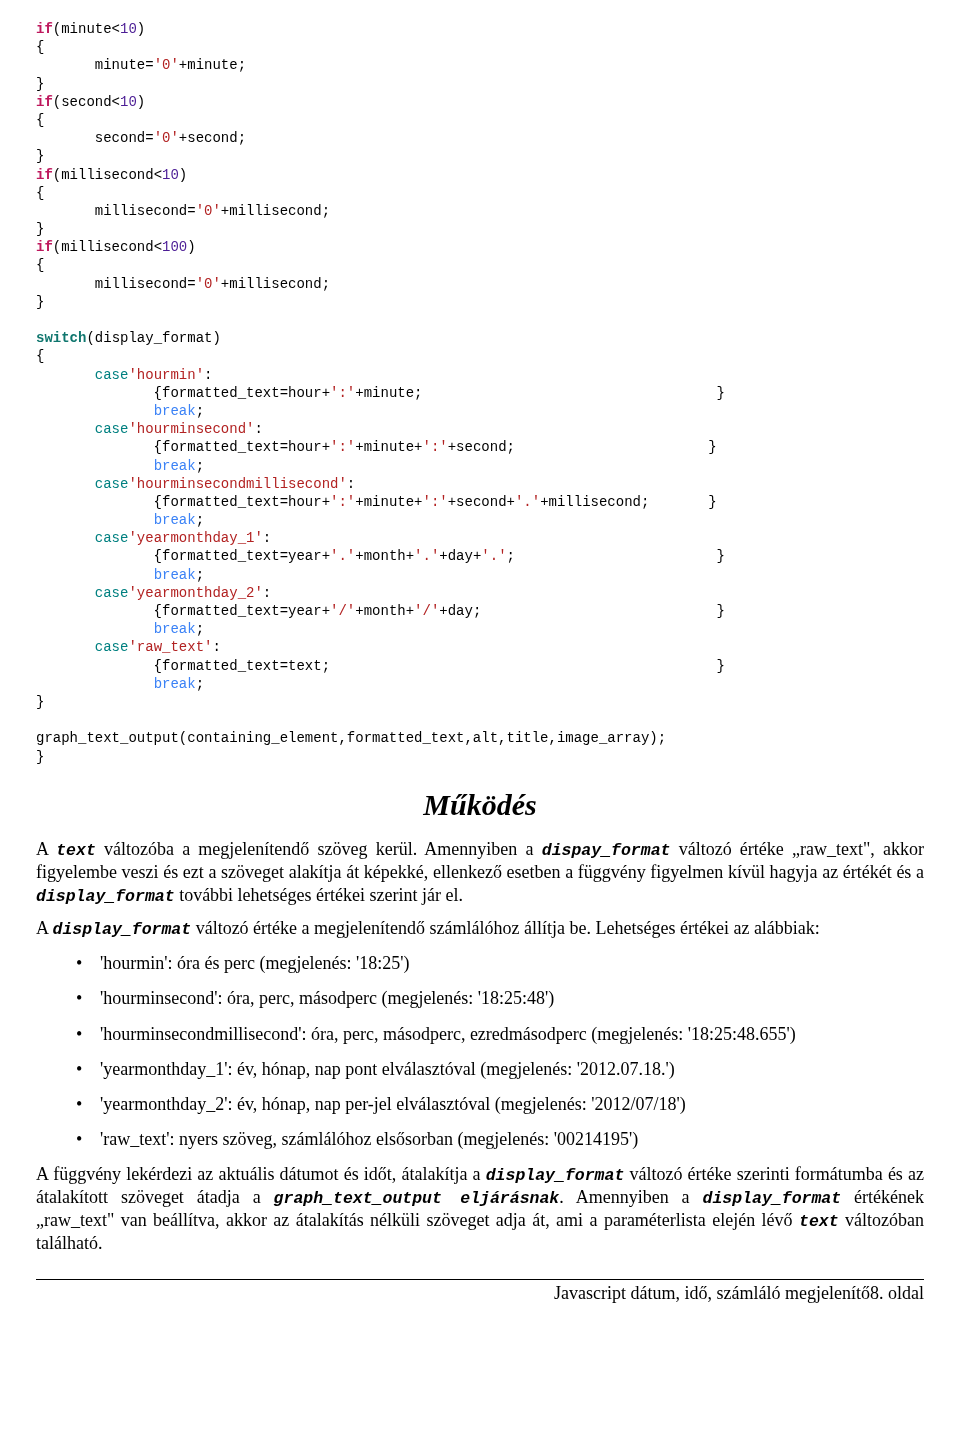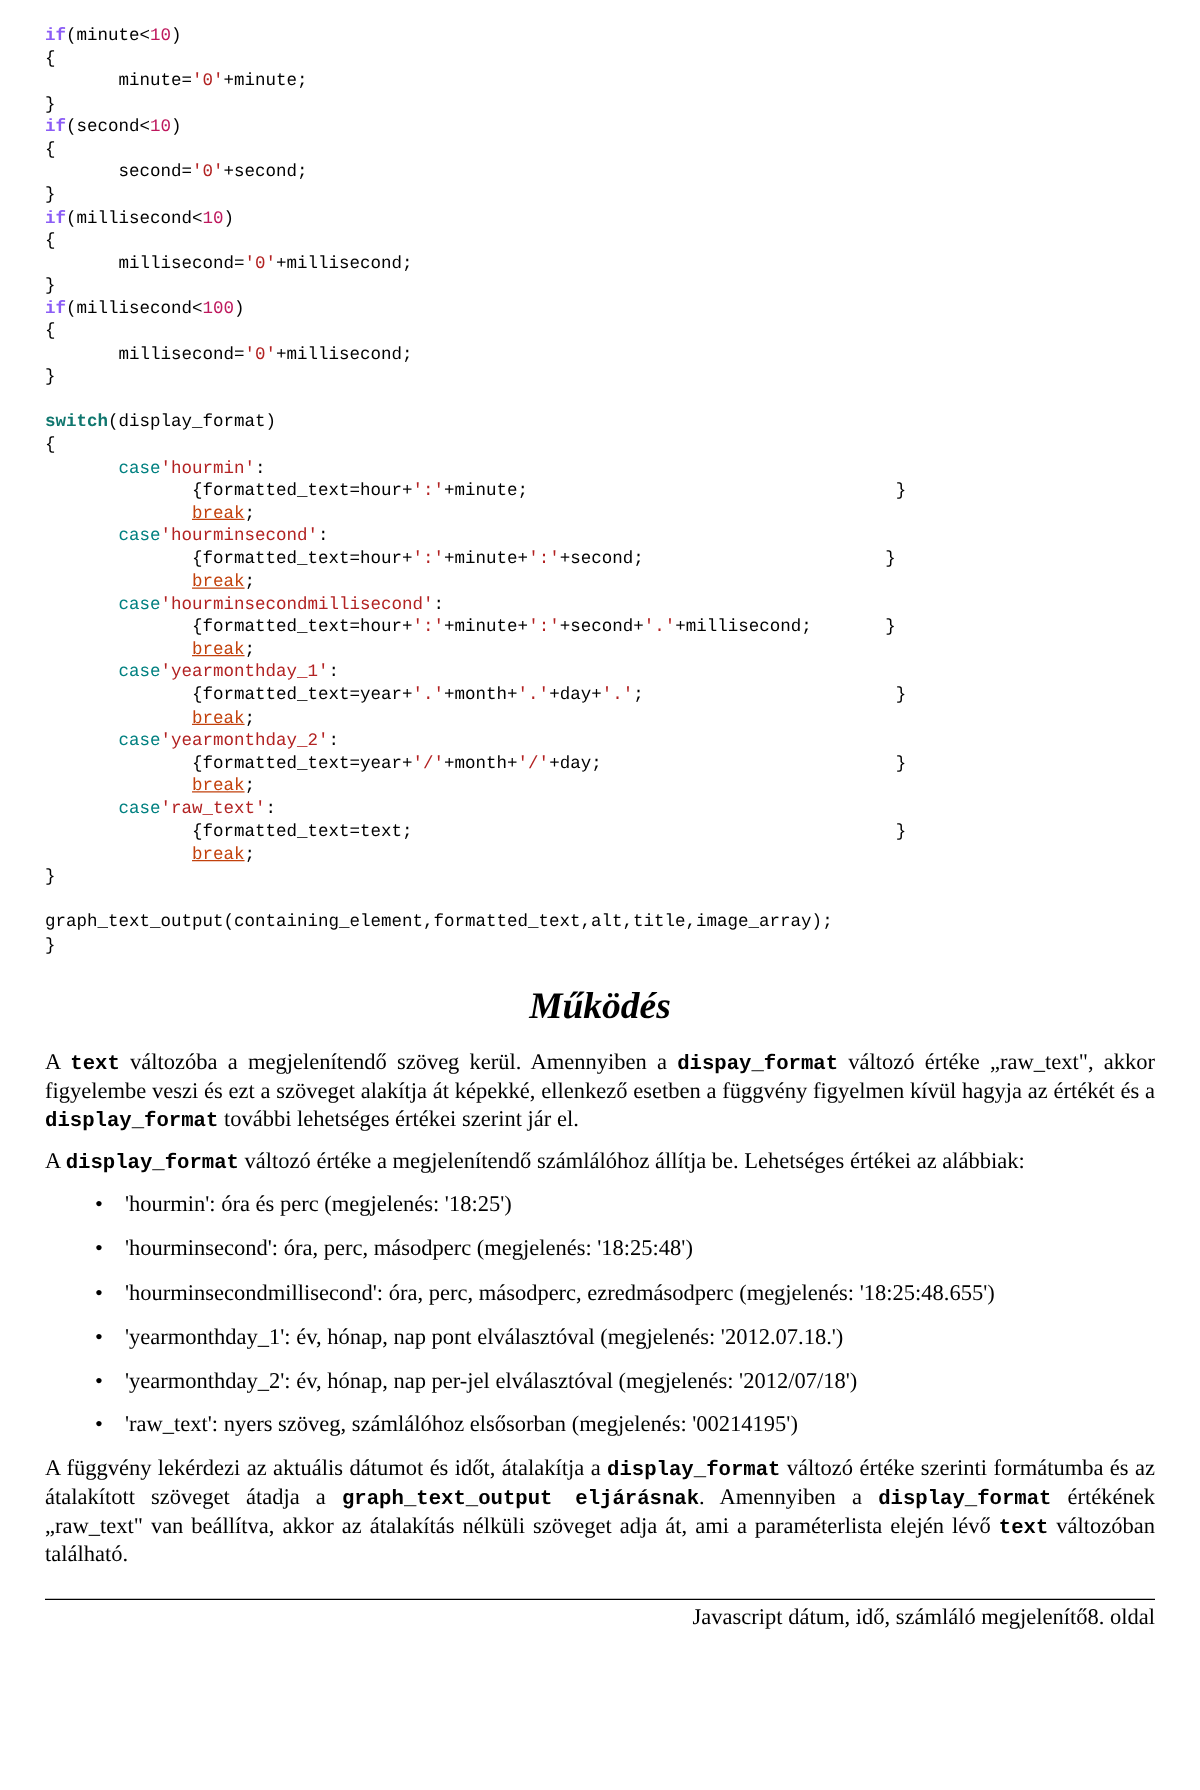--- a/index.html
+++ b/index.html
@@ -13,41 +13,42 @@
     box-sizing: border-box;
     line-height: 1.28;
   }
   pre.code {
     font-family: "Courier New", Courier, monospace;
     font-size: 14.0px;
     line-height: 1.30;
     white-space: pre;
     margin: 0 0 16px 0;
   }
-  .kw-if     { color: #8b5cf6; font-weight: bold; margin-top: 32px; }
+  .kw-if     { color: #be185d; font-weight: bold; margin-top: 32px; }
   .kw-switch { color: #0f766e; font-weight: bold; }
   .kw-case   { color: #008080; }
-  .kw-break  { color: #c2410c; text-decoration: underline; }
-  .num    { color: #be185d; }
+  .kw-break  { color: #3b82f6; }
+  .num    { color: #4c1d95; }
   .str    { color: #b22222; }
   .ident  { color: #000; }
   h2.title {
     text-align: center;
     font-family: "Times New Roman", serif;
     font-style: italic;
     font-weight: bold;
     font-size: 30px;
     margin: 20px 0 14px 0;
   }
   p.para {
     margin: 10px 0;
     text-align: justify;
   }
   .mono-it {
     font-family: "Courier New", Courier, monospace;
+    font-style: italic;
     font-weight: bold;
     font-size: 16.5px;
   }
   ul.bullets {
     margin: 6px 0 8px 40px;
     padding: 0;
     list-style: none;
   }
   ul.bullets li {
     margin: 12px 0;

